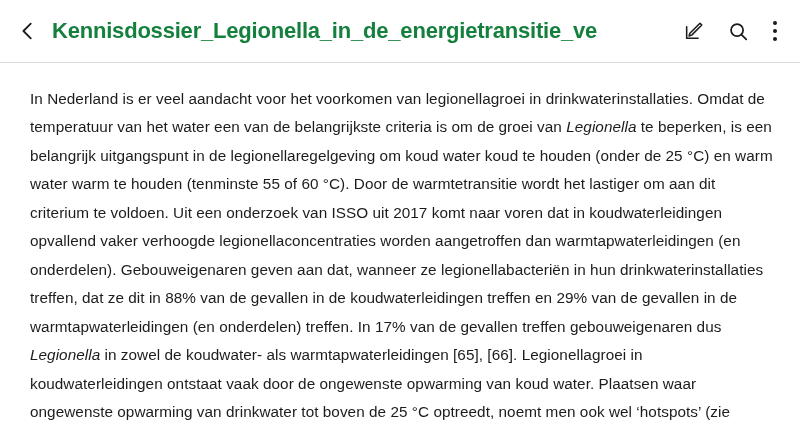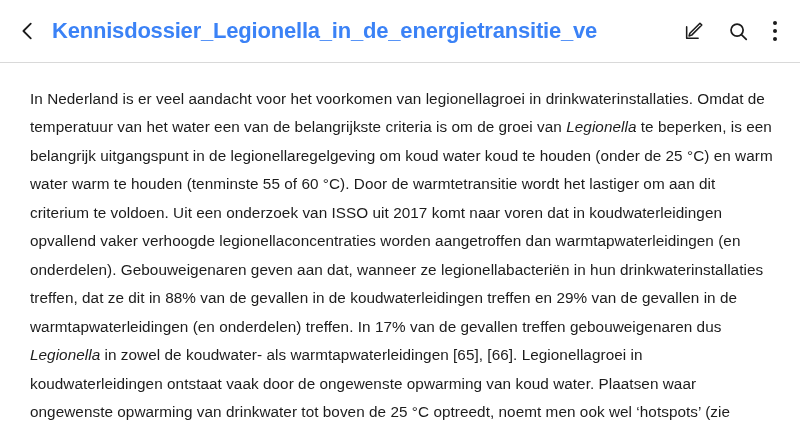--- a/index.html
+++ b/index.html
@@ -44,21 +44,21 @@
     padding: 0;
     cursor: pointer;
     flex: 0 0 auto;
   }
   .iconbtn svg { display: block; }
   .title {
     flex: 1 1 auto;
     font-size: 22px;
     font-weight: 600;
     letter-spacing: -0.2px;
-    color: #3b82f6;
+    color: #15803d;
     white-space: nowrap;
     overflow: hidden;
     margin-left: 2px;
     margin-right: 4px;
     line-height: 28px;
   }
   .appbar-actions {
     display: flex;
     align-items: center;
     flex: 0 0 auto;

